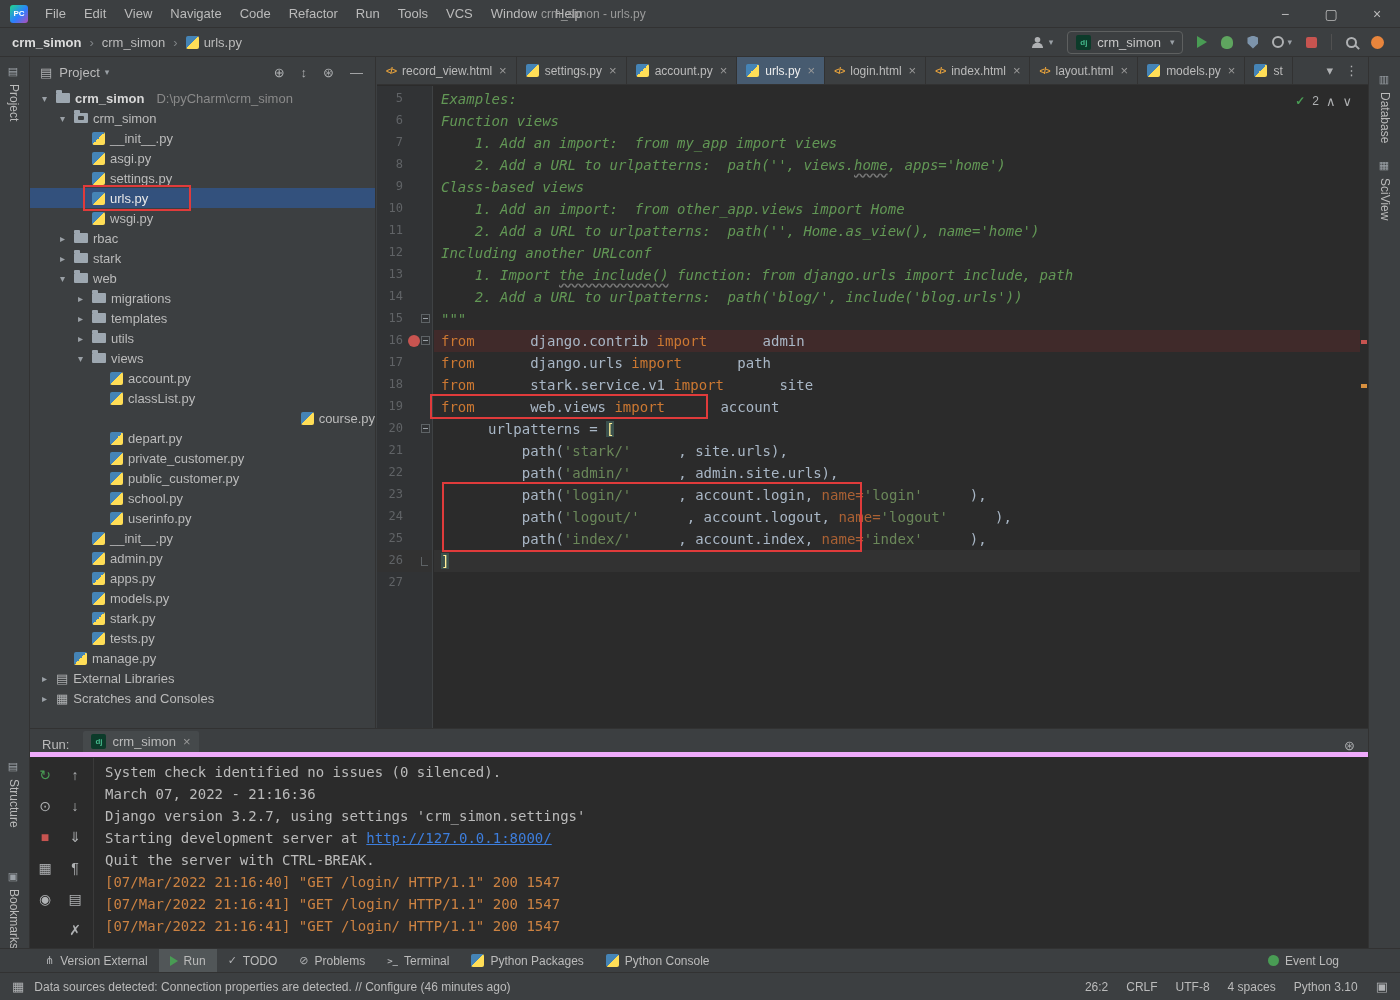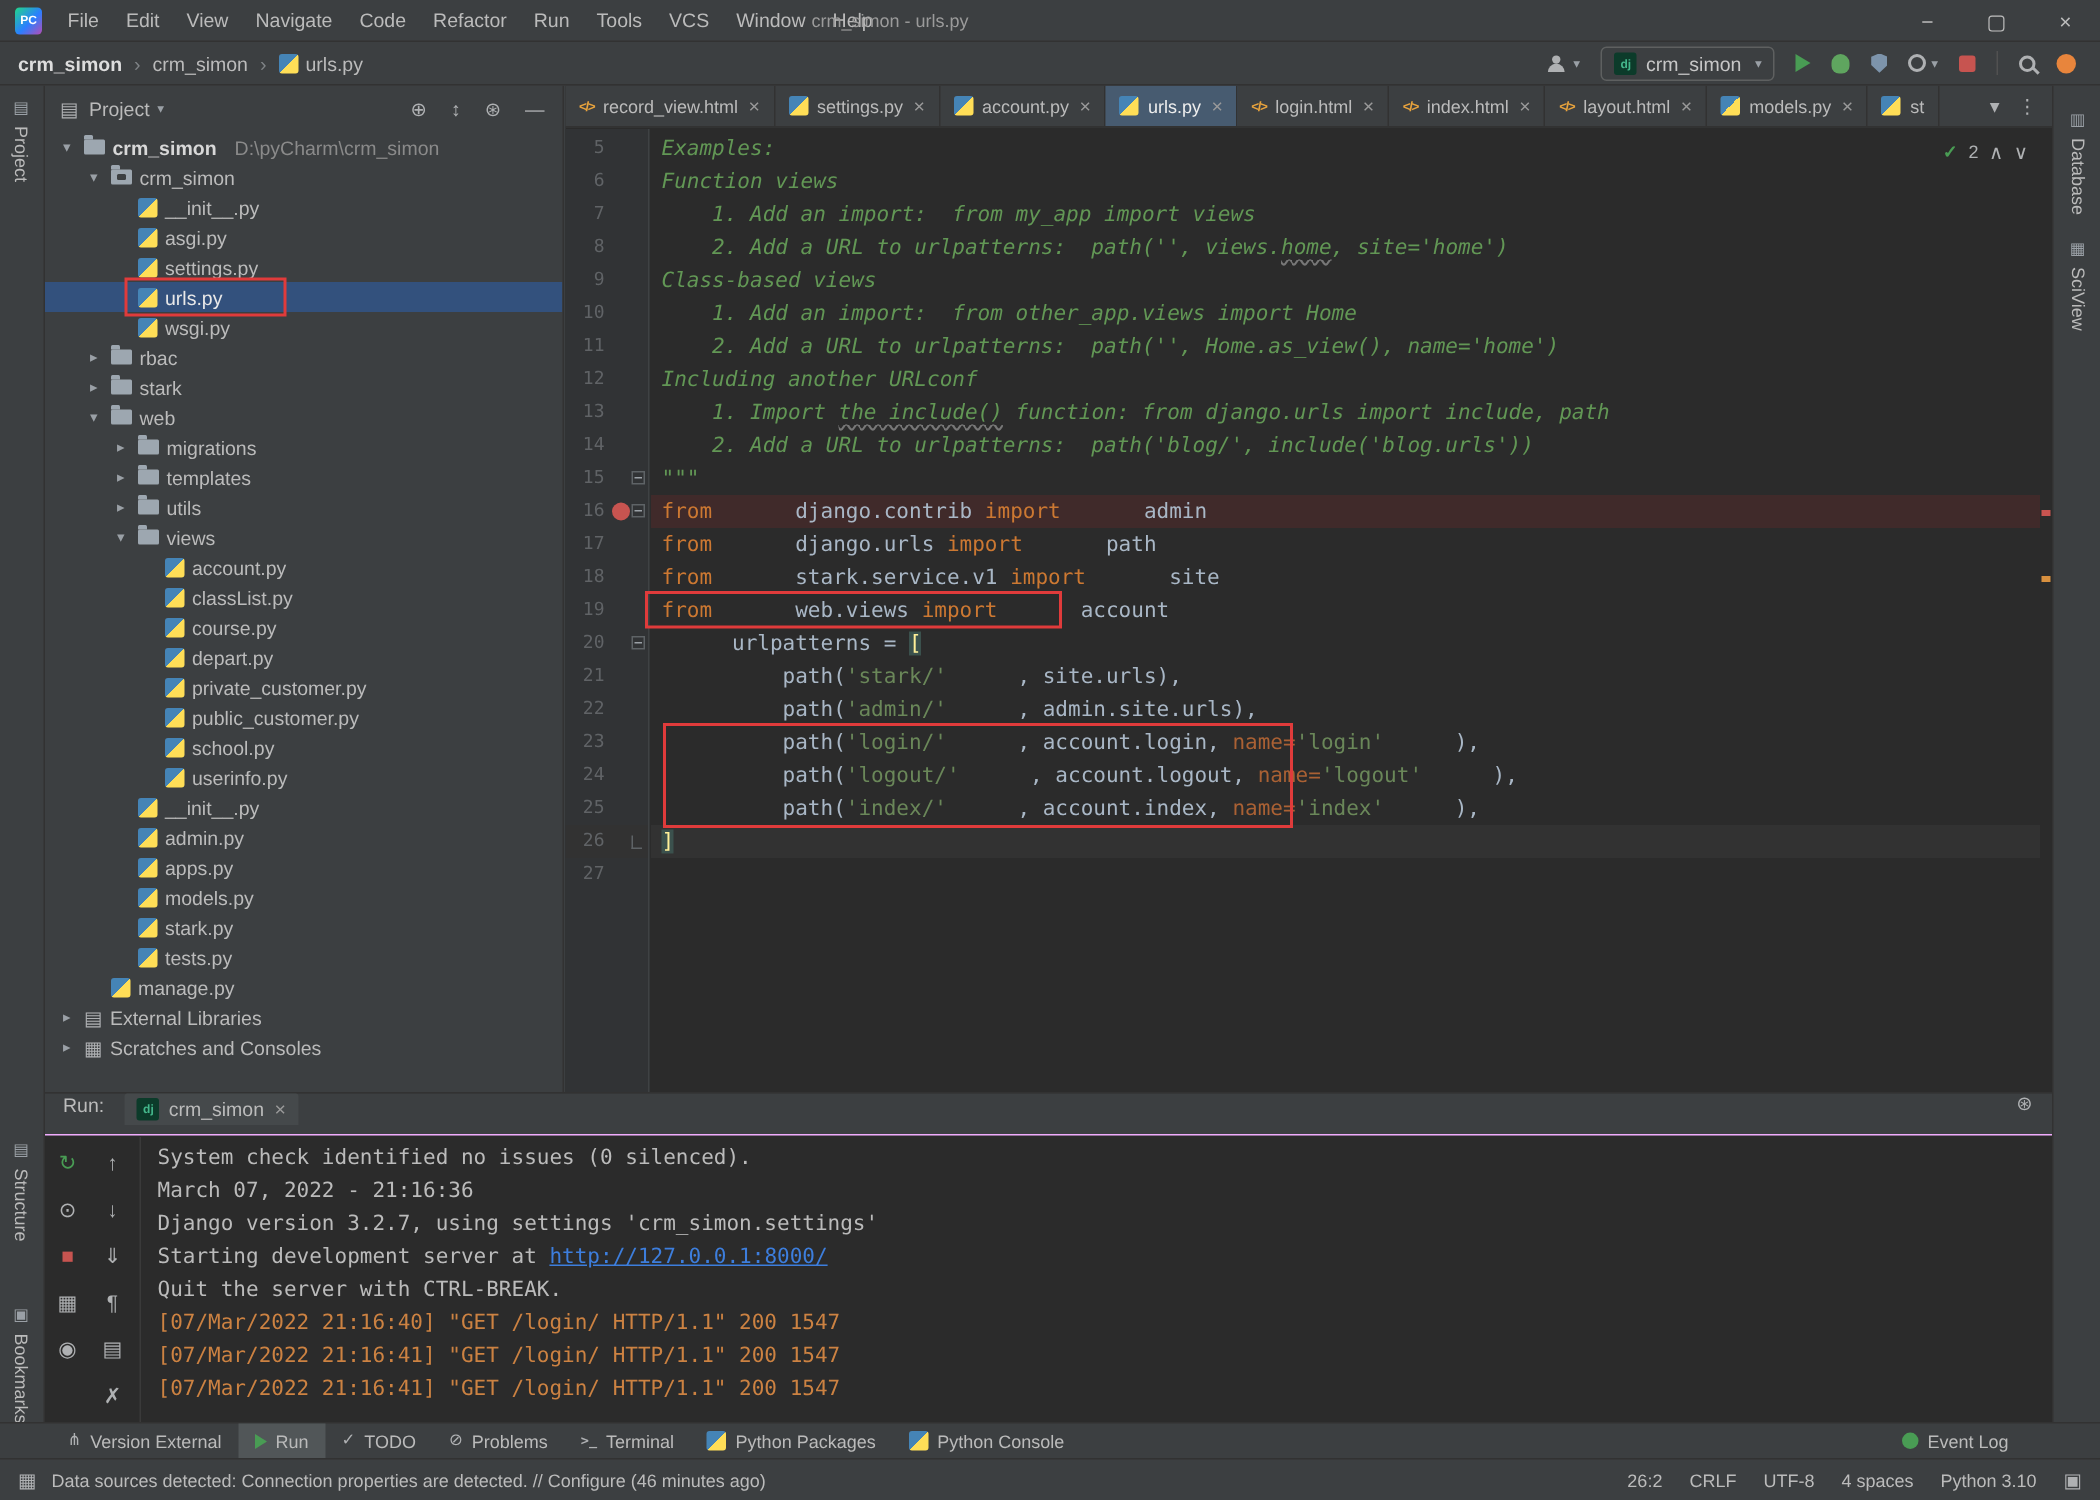--- a/index.html
+++ b/index.html
@@ -105,21 +105,21 @@
 .es-mark.orange{top:298px;background:#d8903f;}
 
 
 .ann{position:absolute;border:2px solid var(--annotation_red,#E03B3B);z-index:20;pointer-events:none;}
 #ann-tree{left:83px;top:185px;width:108px;height:26px;}
 #ann-import{left:430px;top:394px;width:278px;height:25px;}
 #ann-paths{left:442px;top:482px;width:420px;height:70px;}
 
 
 .run-panel{position:absolute;left:30px;top:728px;right:0;height:220px;background:var(--editor_bg,#2b2b2b);border-top:1px solid #323232;}
-.run-header{height:28px;background:var(--panel_bg,#3c3f41);border-bottom:1px solid #f0abfc;display:flex;align-items:flex-start;padding:0 12px;color:#bbbbbb;}
+.run-header{height:28px;background:var(--panel_bg,#3c3f41);border-bottom:5px solid #f0abfc;display:flex;align-items:flex-end;padding:0 12px;color:#bbbbbb;}
 .run-tab{display:flex;align-items:center;gap:6px;margin-left:14px;padding:3px 8px;background:#45494b;border-radius:2px 2px 0 0;}
 .run-header-right{margin-left:auto;display:flex;gap:16px;margin-right:4px;}
 .run-body{position:absolute;top:29px;left:0;right:0;bottom:0;}
 .run-toolbar{position:absolute;left:0;top:0;width:64px;bottom:0;display:flex;border-right:1px solid #3a3a3a;background:var(--editor_bg,#2b2b2b);}
 .rt-col{width:30px;display:flex;flex-direction:column;align-items:center;padding-top:8px;gap:13px;}
 .rt-btn{width:18px;height:18px;display:flex;align-items:center;justify-content:center;color:#afb1b3;font-size:14px;}
 .console{position:absolute;left:65px;top:0;right:0;bottom:0;padding:3px 16px 0 10px;font-family:"DejaVu Sans Mono",monospace;font-size:14px;}
 .console-line{height:22px;line-height:22px;white-space:pre;}
 .console-plain{color:#bbbbbb;}
 .console-warn{color:var(--console_orange,#CC8242);}
@@ -320,21 +320,21 @@
         <div class="tree-row" style="padding-left: 62px;">
           <span class="chevron"></span>
           <span class="ic-py"></span>
           <span class="tree-label">account.py</span>
         </div>
         <div class="tree-row" style="padding-left: 62px;">
           <span class="chevron"></span>
           <span class="ic-py"></span>
           <span class="tree-label">classList.py</span>
         </div>
-        <div class="tree-row" style="padding-left: 62px;">
+        <div class="tree-row" style="padding-left: 62px; justify-content: flex-end;">
           <span class="chevron"></span>
           <span class="ic-py"></span>
           <span class="tree-label">course.py</span>
         </div>
         <div class="tree-row" style="padding-left: 62px;">
           <span class="chevron"></span>
           <span class="ic-py"></span>
           <span class="tree-label">depart.py</span>
         </div>
         <div class="tree-row" style="padding-left: 62px;">
@@ -532,21 +532,21 @@
             <span class="fold-end"></span>
           </div>
           <div class="gutter-row">
             <span class="gutter-num">27</span>
           </div>
         </div>
       <div class="code">
           <div class="code-line"><span class="tk-doc">Examples:</span></div>
           <div class="code-line"><span class="tk-doc">Function views</span></div>
           <div class="code-line"><span class="tk-doc">    1. Add an import:  from my_app import views</span></div>
-          <div class="code-line"><span class="tk-doc">    2. Add a URL to urlpatterns:  path('', views.</span><span class="tk-docu">home</span><span class="tk-doc">, site='home')</span></div>
+          <div class="code-line"><span class="tk-doc">    2. Add a URL to urlpatterns:  path('', views.</span><span class="tk-docu">home</span><span class="tk-doc">, apps='home')</span></div>
           <div class="code-line"><span class="tk-doc">Class-based views</span></div>
           <div class="code-line"><span class="tk-doc">    1. Add an import:  from other_app.views import Home</span></div>
           <div class="code-line"><span class="tk-doc">    2. Add a URL to urlpatterns:  path('', Home.as_view(), name='home')</span></div>
           <div class="code-line"><span class="tk-doc">Including another URLconf</span></div>
           <div class="code-line"><span class="tk-doc">    1. Import </span><span class="tk-docu">the include()</span><span class="tk-doc"> function: from django.urls import include, path</span></div>
           <div class="code-line"><span class="tk-doc">    2. Add a URL to urlpatterns:  path('blog/', include('blog.urls'))</span></div>
           <div class="code-line"><span class="tk-doc">"""</span></div>
           <div class="code-line bp"><span class="tk-kw">from</span><span class="tk-pl"> django.contrib </span><span class="tk-kw">import</span><span class="tk-pl"> admin</span></div>
           <div class="code-line"><span class="tk-kw">from</span><span class="tk-pl"> django.urls </span><span class="tk-kw">import</span><span class="tk-pl"> path</span></div>
           <div class="code-line"><span class="tk-kw">from</span><span class="tk-pl"> stark.service.v1 </span><span class="tk-kw">import</span><span class="tk-pl"> site</span></div>

